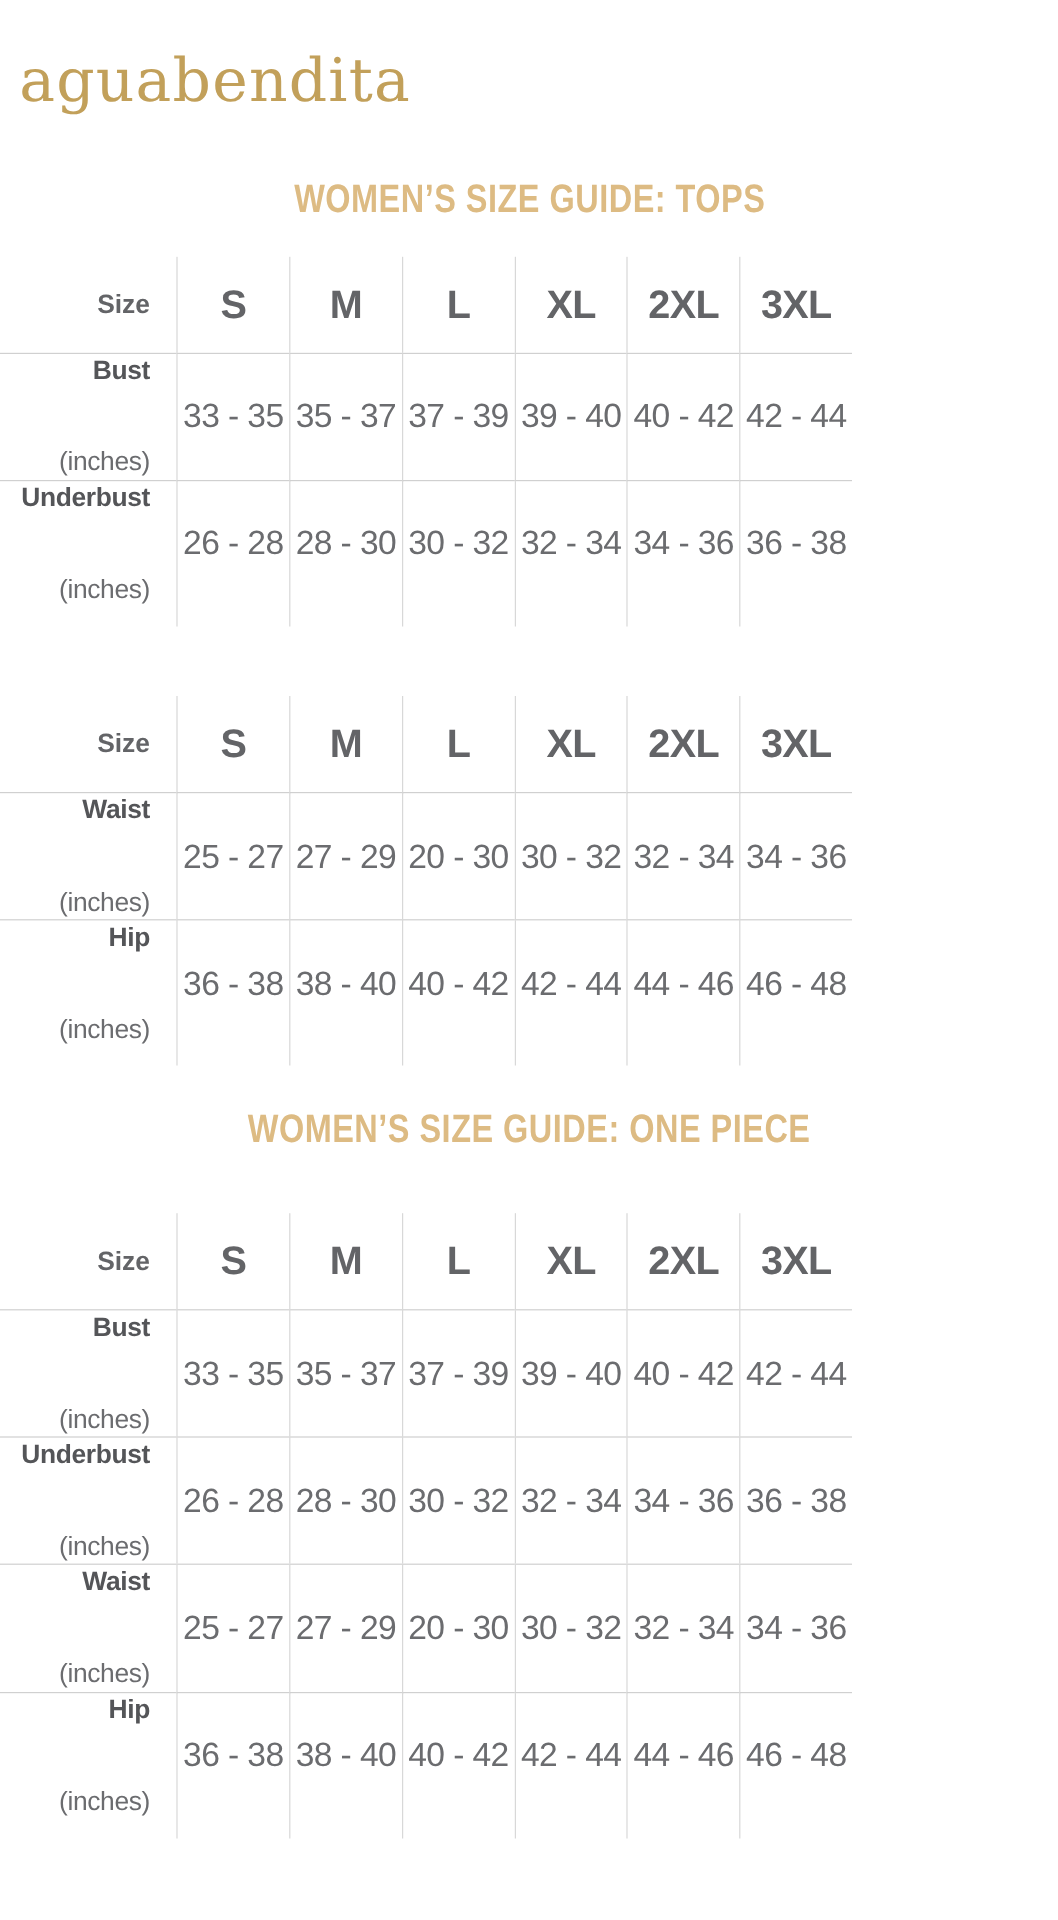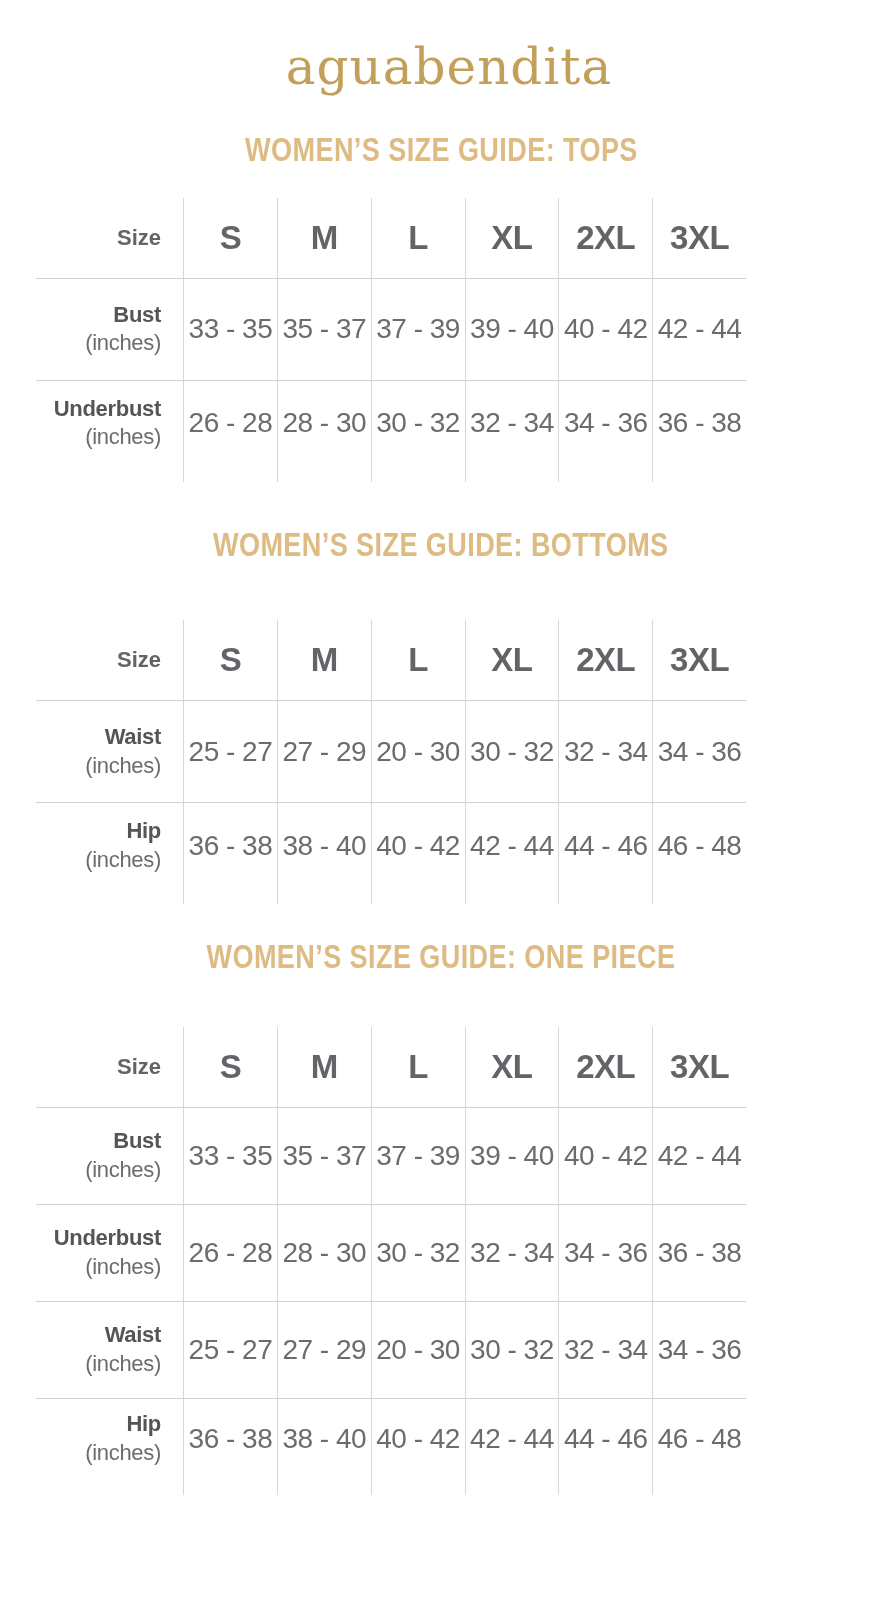--- a/index.html
+++ b/index.html
@@ -15,21 +15,21 @@
   html,body{background:#ffffff;}
   body{
     width:882px;
     margin:0;
     font-family:"Liberation Sans", sans-serif;
     -webkit-font-smoothing:antialiased;
   }
   .page{width:882px;padding:40px 0 58px 0;background:#ffffff;}
 
   .logo{
-    text-align:center;
+    text-align:left;
     font-family:"DejaVu Serif", serif;
     font-size:50px;
     line-height:1.1;
     letter-spacing:1px;
     color:var(--gold-logo);
     white-space:nowrap;
     margin-left:16px;
   }
 
   .sec-heading{
@@ -39,29 +39,28 @@
   }
   .sec-heading .inner{
     display:inline-block;
     transform:scaleX(0.82);
     transform-origin:center;
     font-size:33px;
     font-weight:700;
     letter-spacing:0.5px;
     color:var(--gold-heading);
   }
-  .sec-heading-1{margin-top:38px;}
+  .sec-heading-1{margin-top:54px;}
   .sec-heading-2{margin-top:46px;}
   .sec-heading-3{margin-top:36px;text-align:center;}
 
   .size-table{
     display:grid;
     grid-template-columns:147px repeat(6, 1fr);
     width:710px;
-    margin-left:36px;
   }
   .size-table-1{margin-top:30px;}
   .size-table-2{margin-top:58px;}
   .size-table-3{margin-top:52px;}
 
   .st-cell{
     display:flex;
     align-items:center;
     justify-content:center;
     color:var(--txt-value);
@@ -92,20 +91,21 @@
     color:var(--txt-value);
     text-align:center;
   }
   .st-label{
     min-height:102px;
     flex-direction:column;
     align-items:flex-end;
     justify-content:center;
     padding-right:22px;
     line-height:1.3;
+    gap:48px;
   }
   .rl-main{
     font-size:22px;
     font-weight:700;
     color:var(--txt-label);
     letter-spacing:-0.3px;
   }
   .rl-sub{
     font-size:22px;
     font-weight:400;
@@ -152,23 +152,20 @@
         <div class="st-cell st-data vline hline last">26 - 28</div>
         <div class="st-cell st-data vline hline last">28 - 30</div>
         <div class="st-cell st-data vline hline last">30 - 32</div>
         <div class="st-cell st-data vline hline last">32 - 34</div>
         <div class="st-cell st-data vline hline last">34 - 36</div>
         <div class="st-cell st-data vline hline last">36 - 38</div>
       </div>
   </section>
 
   <section>
-    <h2 class="sec-heading sec-heading-2">
-      <span class="inner">WOMEN’S SIZE GUIDE: BOTTOMS</span>
-    </h2>
     <div class="size-table size-table-2">
         <div class="st-cell st-corner">Size</div>
         <div class="st-cell st-size vline">S</div>
         <div class="st-cell st-size vline">M</div>
         <div class="st-cell st-size vline">L</div>
         <div class="st-cell st-size vline">XL</div>
         <div class="st-cell st-size vline">2XL</div>
         <div class="st-cell st-size vline">3XL</div>
         <div class="st-cell st-label hline">
           <div class="rl-main">Waist</div>

